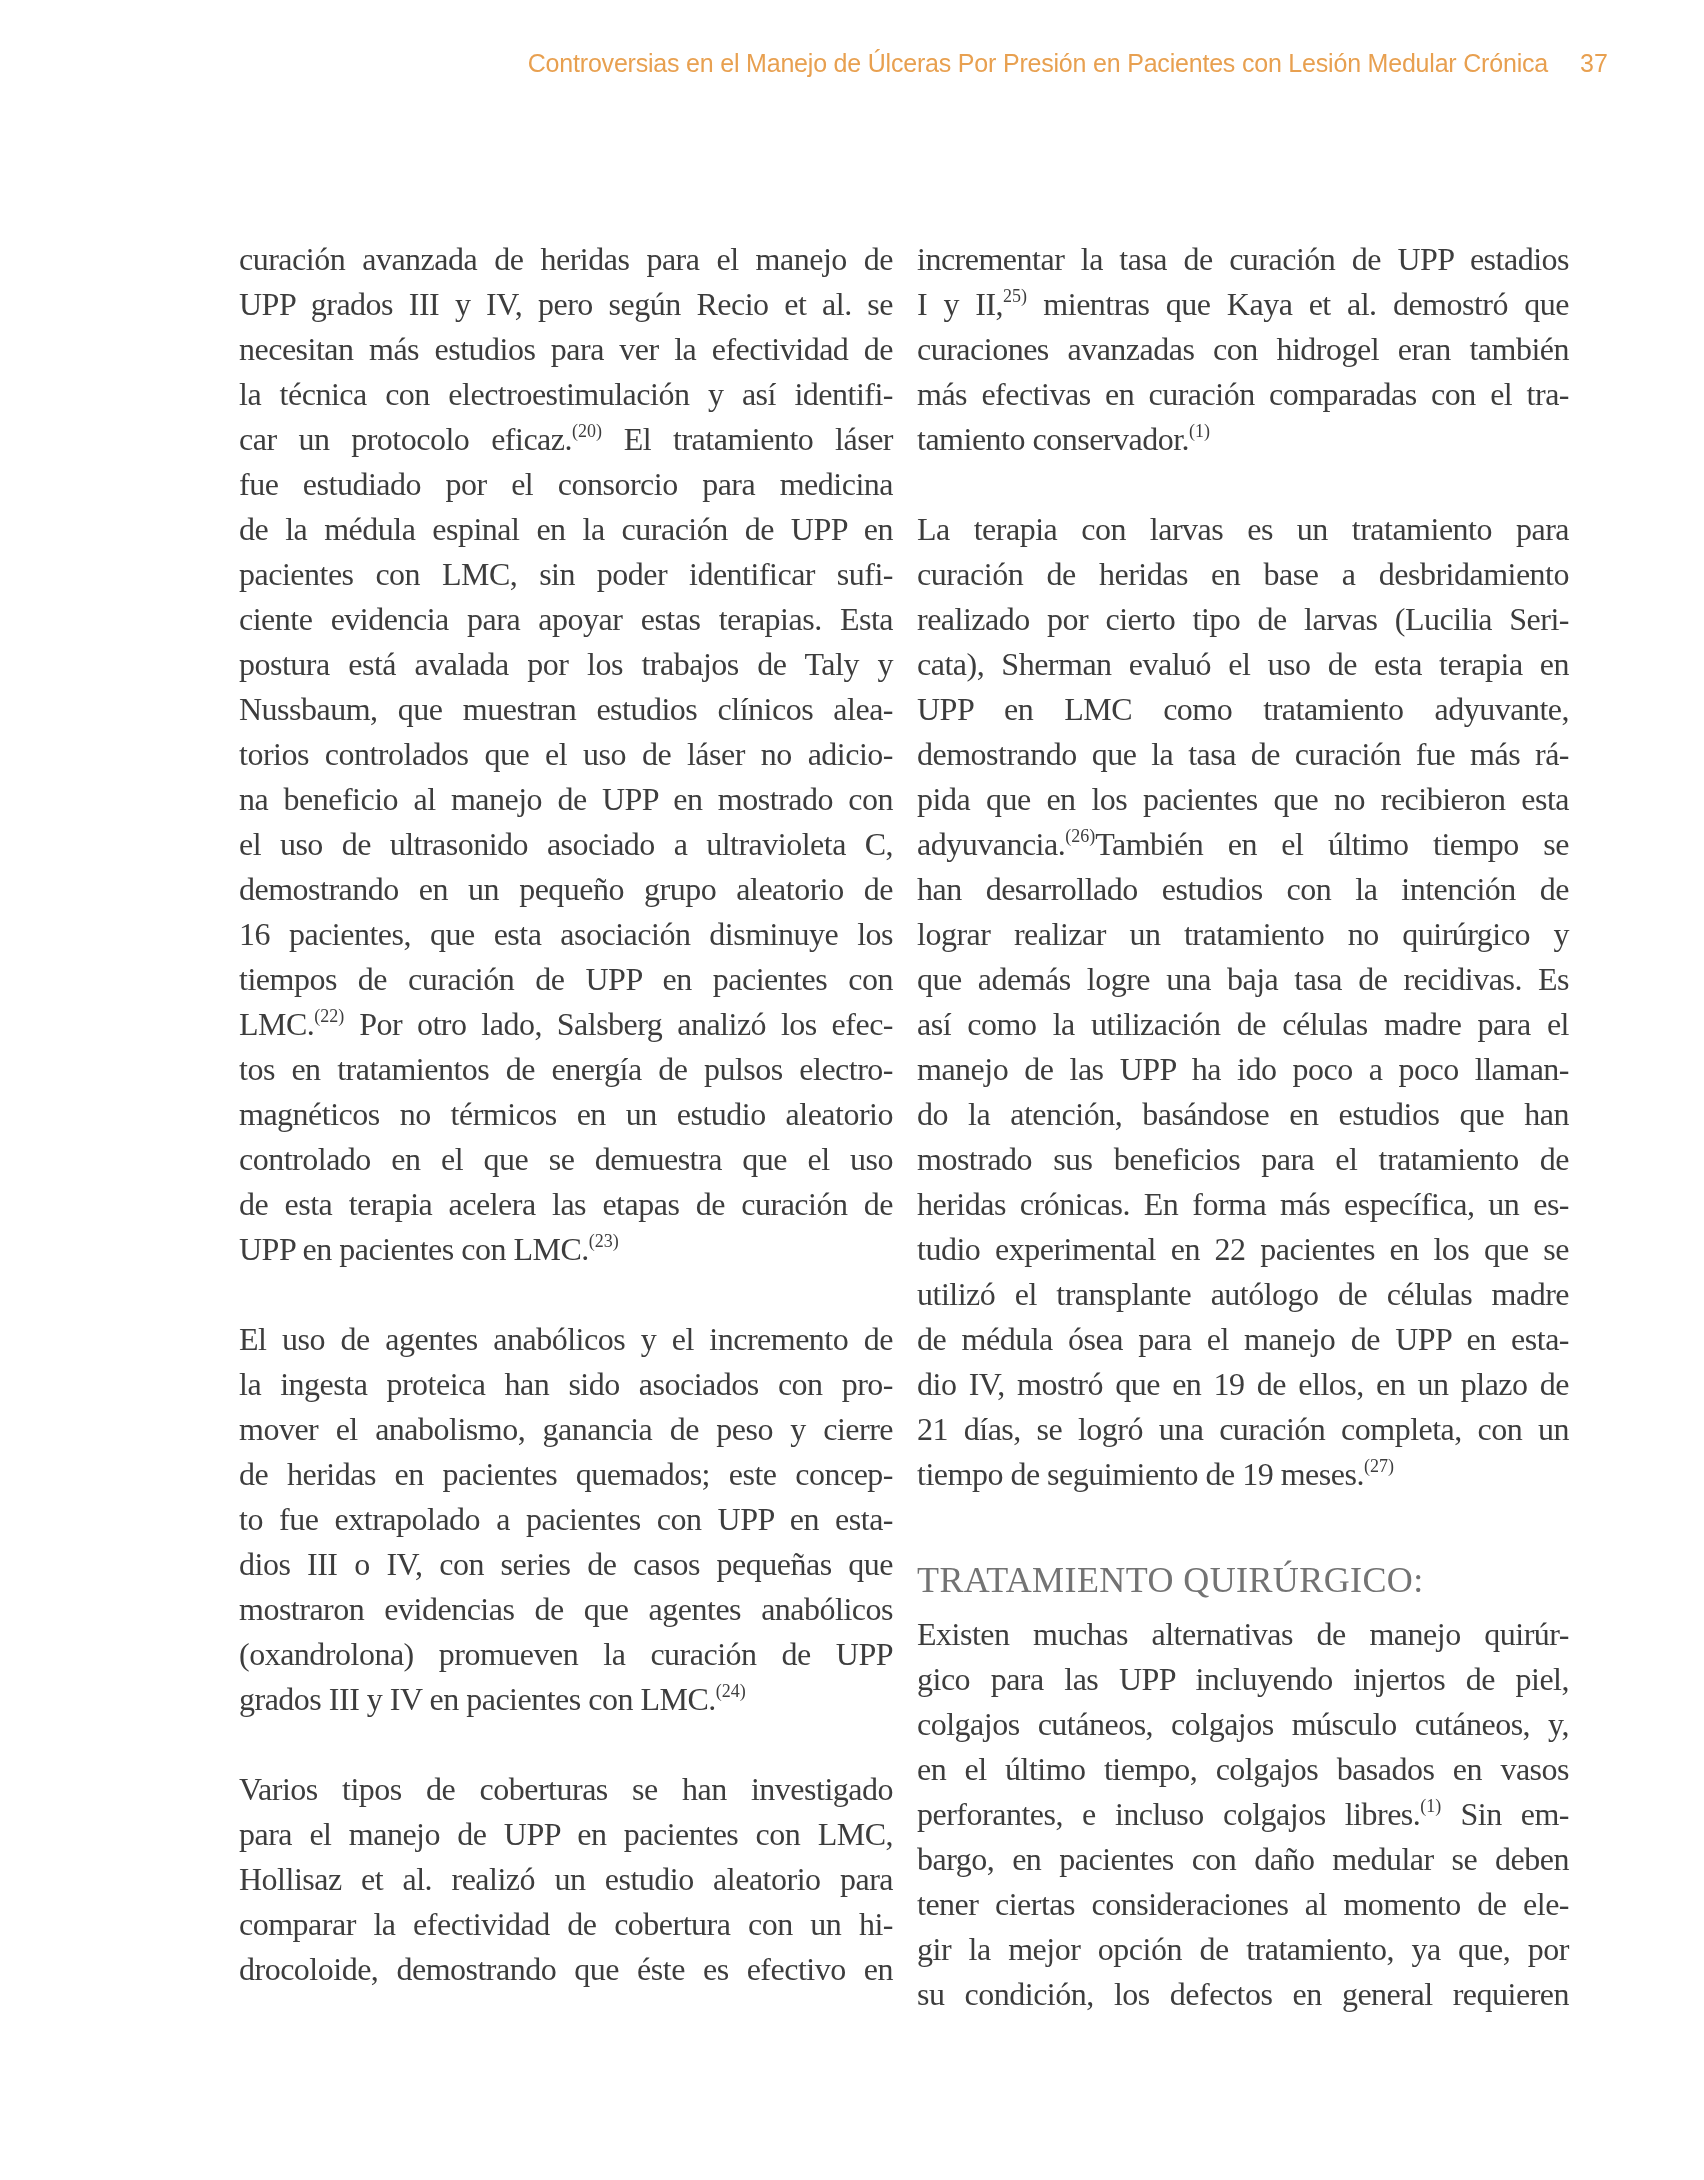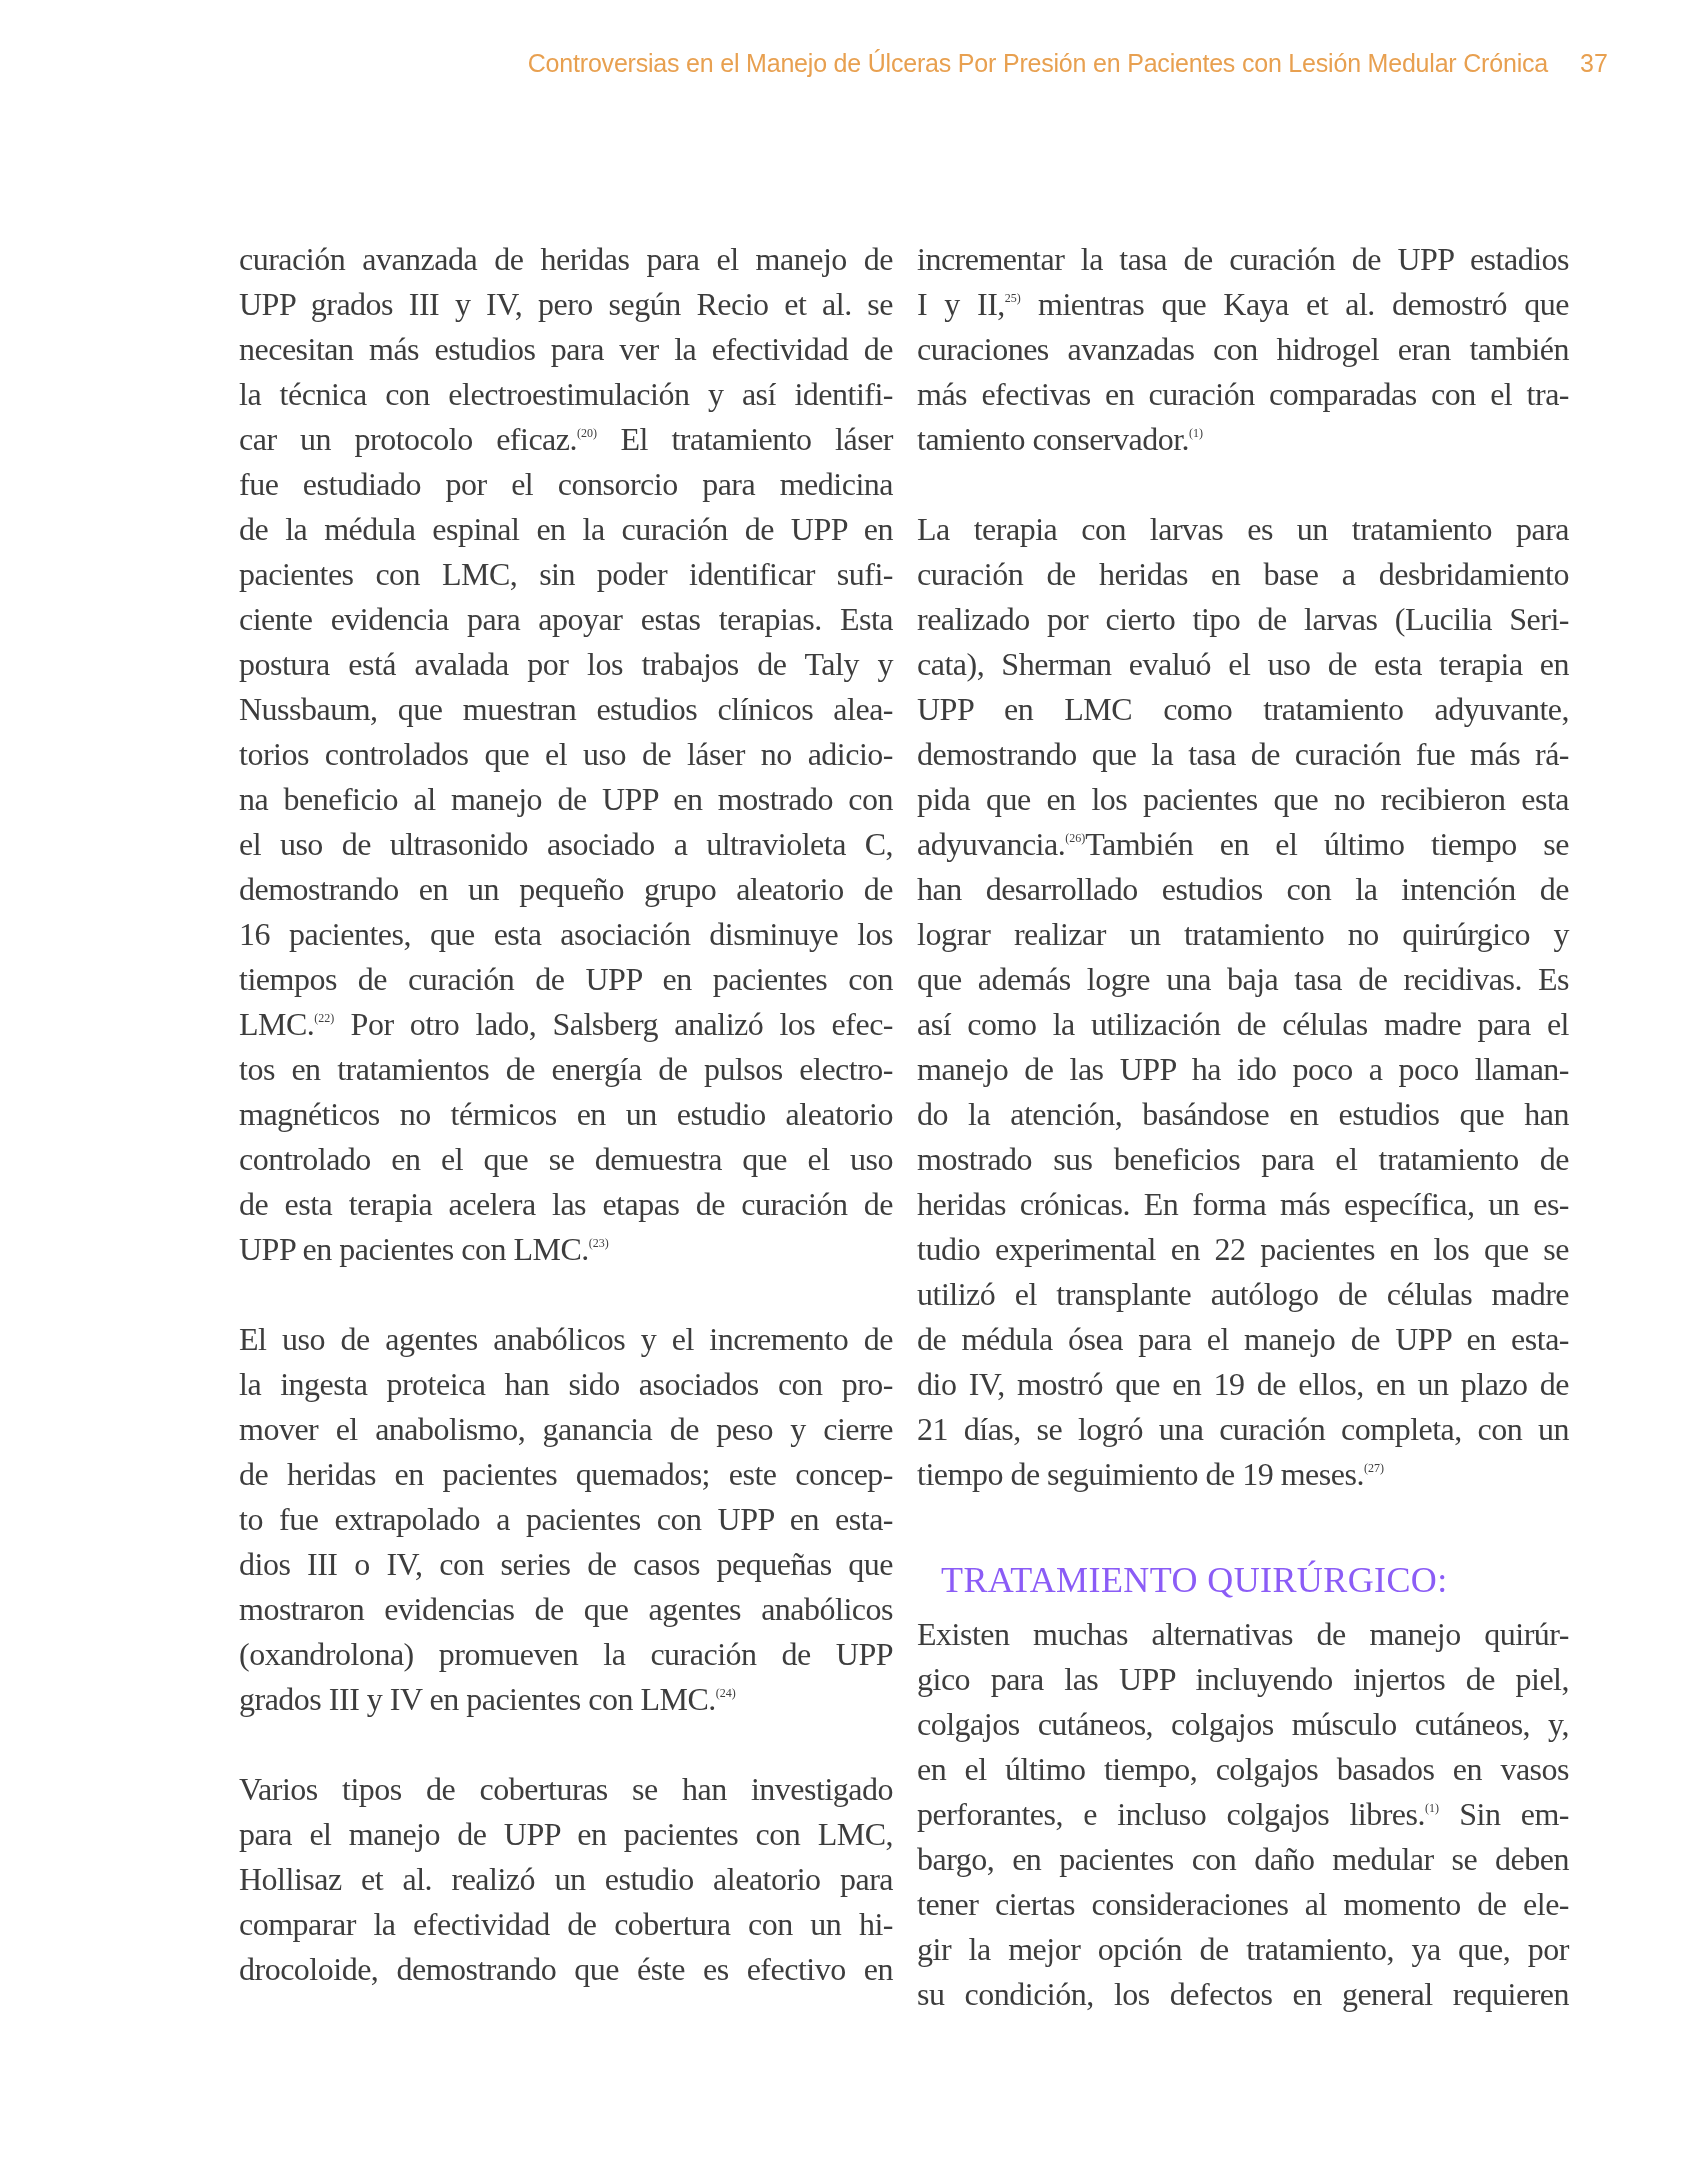--- a/index.html
+++ b/index.html
@@ -14,21 +14,21 @@
   .col { position:absolute; top:237px; width:654px; }
   .col.left { left:239px; }
   .col.right { left:917px; width:652px; }
   .line {
     font-family:"Liberation Serif", serif; font-size:32px; color:#3d3d3d;
     height:45px; line-height:45px; white-space:nowrap;
     text-align:justify; text-align-last:justify; letter-spacing:-0.5px;
   }
   .line.last { text-align-last:left; }
   .gap { height:45px; }
-  .line sup { font-size:12px; line-height:0; vertical-align:12.8px; letter-spacing:0; }
+  .line sup { font-size:18px; line-height:0; vertical-align:12.8px; letter-spacing:0; }
   .heading {
     font-family:"Liberation Serif", serif; font-size:36px; color:#1b8a86;
     height:70px; line-height:77px; letter-spacing:0.4px; font-weight:normal;
   }
 </style>
 </head>
 <body>
 
 <div class="header">
   <span class="title">Controversias en el Manejo de Úlceras Por Presión en Pacientes con Lesión Medular Crónica</span>
@@ -99,21 +99,21 @@
     <div class="line">do la atención, basándose en estudios que han</div>
     <div class="line">mostrado sus beneficios para el tratamiento de</div>
     <div class="line">heridas crónicas. En forma más específica, un es-</div>
     <div class="line">tudio experimental en 22 pacientes en los que se</div>
     <div class="line">utilizó el transplante autólogo de células madre</div>
     <div class="line">de médula ósea para el manejo de UPP en esta-</div>
     <div class="line">dio IV, mostró que en 19 de ellos, en un plazo de</div>
     <div class="line">21 días, se logró una curación completa, con un</div>
     <div class="line last"><span>tiempo de seguimiento de 19 meses.</span><sup>(27)</sup><span></span></div>
     <div class="gap"></div>
-    <div class="heading" style="color: #8b5cf6; margin-left: 24px;">TRATAMIENTO QUIRÚRGICO:</div>
+    <div class="heading" style="color: #737373;">TRATAMIENTO QUIRÚRGICO:</div>
     <div class="line">Existen muchas alternativas de manejo quirúr-</div>
     <div class="line">gico  para las UPP incluyendo injertos de piel,</div>
     <div class="line">colgajos cutáneos, colgajos músculo cutáneos, y,</div>
     <div class="line">en el último tiempo, colgajos basados en vasos</div>
     <div class="line" style="text-align-last: justify;"><span>perforantes, e incluso colgajos libres.</span><sup>(1)</sup><span> Sin em-</span></div>
     <div class="line">bargo, en pacientes con daño medular se deben</div>
     <div class="line">tener ciertas consideraciones al momento de ele-</div>
     <div class="line">gir la mejor opción de tratamiento, ya que, por</div>
     <div class="line">su condición, los defectos en general requieren</div>
   </div>

